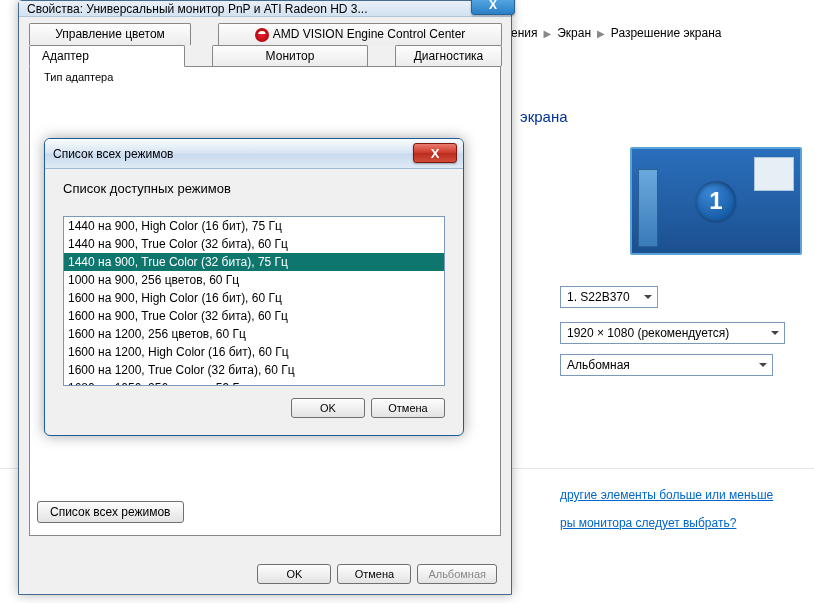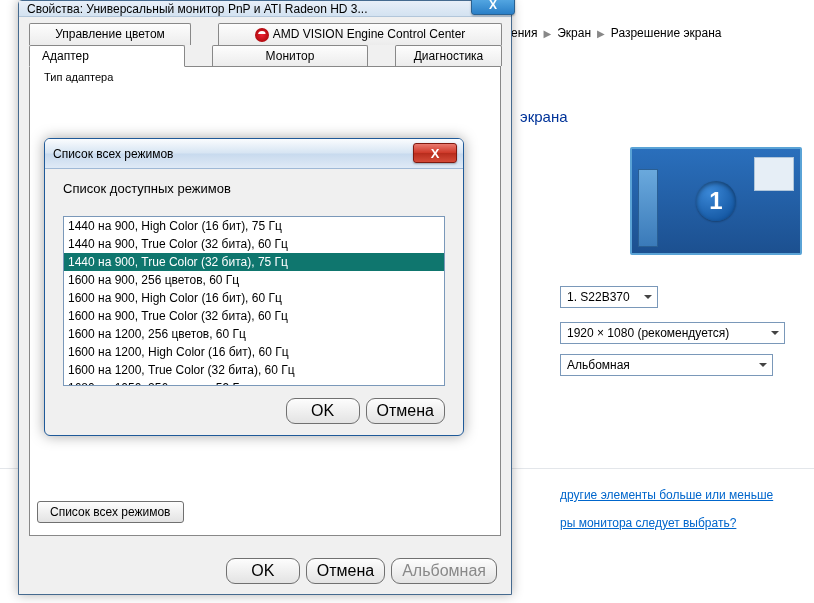--- a/index.html
+++ b/index.html
@@ -162,21 +162,21 @@
   border: 1px solid #707070; background: linear-gradient(#fdfdfd,#e3e3e3);
   font-size: 12px; border-radius: 3px;
 }
 .props-buttons {
   position: absolute; bottom: 10px; right: 14px;
   display: flex; gap: 6px;
 }
 .win-btn {
   min-width: 74px; padding: 3px 10px;
   border: 1px solid #707070; background: linear-gradient(#fdfdfd,#e3e3e3);
-  font-size: 16px; border-radius: 9px;
+  font-size: 11px; border-radius: 3px;
 }
 .win-btn.disabled { color: #888; }
 
 .amd-icon {
   display:inline-block; width:14px; height:14px;
   background: radial-gradient(circle,#e23,#900);
   border-radius:50%; margin-right:4px; vertical-align:middle;
   position:relative;
 }
 .amd-icon::before { content:""; position:absolute; left:3px; top:3px; width:8px; height:8px; background:#fff; border-radius:50%; clip-path: polygon(0 0,100% 0,100% 40%,0 40%); }
@@ -295,21 +295,21 @@
     <div class="modes-close">
       <span>X</span>
     </div>
   </div>
   <div class="modes-body">
     <div class="modes-label">Список доступных режимов</div>
     <div class="modes-list" id="modes-list">
         <div class="mode-item">1440 на 900, High Color (16 бит), 75 Гц</div>
         <div class="mode-item">1440 на 900, True Color (32 бита), 60 Гц</div>
         <div class="mode-item selected">1440 на 900, True Color (32 бита), 75 Гц</div>
-        <div class="mode-item">1600 на 900, 256 цветов, 60 Гц</div>
+        <div class="mode-item">1000 на 900, 256 цветов, 60 Гц</div>
         <div class="mode-item">1600 на 900, High Color (16 бит), 60 Гц</div>
         <div class="mode-item">1600 на 900, True Color (32 бита), 60 Гц</div>
         <div class="mode-item">1600 на 1200, 256 цветов, 60 Гц</div>
         <div class="mode-item">1600 на 1200, High Color (16 бит), 60 Гц</div>
         <div class="mode-item">1600 на 1200, True Color (32 бита), 60 Гц</div>
         <div class="mode-item">1680 на 1050, 256 цветов, 59 Гц</div>
       </div>
     <div class="modes-buttons">
       <button class="win-btn">OK</button>
       <button class="win-btn">Отмена</button>

